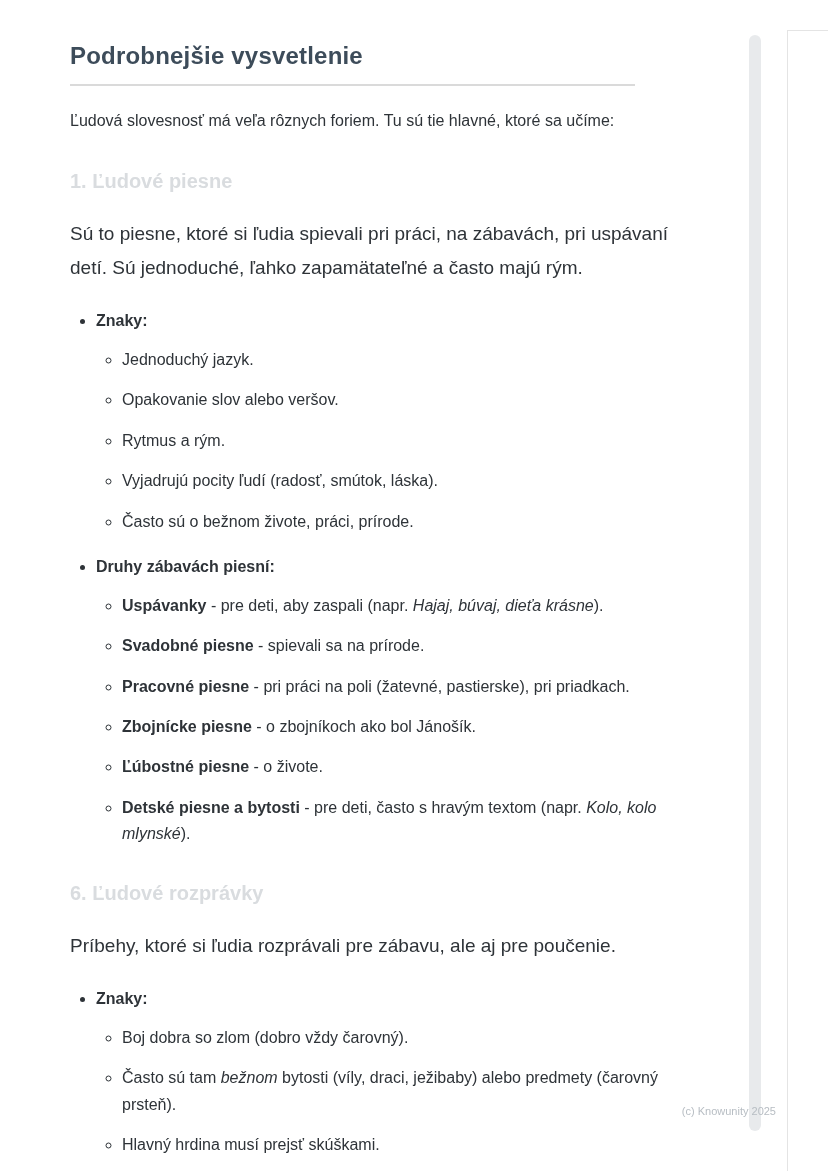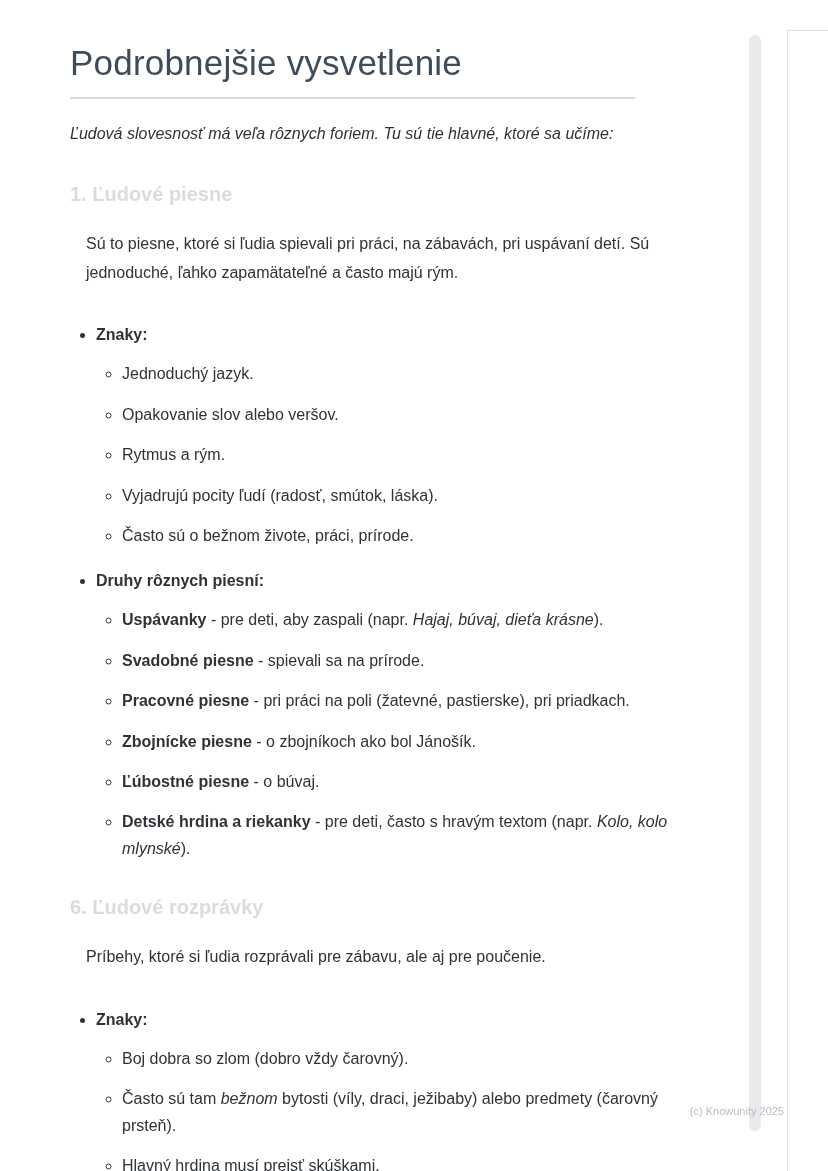--- a/index.html
+++ b/index.html
@@ -19,55 +19,53 @@
     color:var(--body-color);
     position:relative;
     overflow:hidden;
   }
   .content{
     width:600px;
     margin-left:70px;
     padding-top:42px;
   }
   h1.page-title{
-    font-size:35px;
-    font-weight:400;
+    font-size:24px;
+    font-weight:700;
     color:var(--title-color);
     letter-spacing:.2px;
     line-height:1.2;
   }
   hr.title-divider{
     border:none;
     border-top:2px solid var(--divider-color);
     width:565px;
     margin-top:13px;
   }
   p.intro{
     margin-top:21px;
     font-size:16px;
     line-height:1.8;
-    font-style:italic;
   }
   h2.section-heading{
     margin-top:34px;
     margin-bottom:24px;
     font-size:20px;
     font-weight:700;
     color:var(--section-heading-color);
   }
   p.body-text{
-    font-size:16px;
+    font-size:19px;
     line-height:1.8;
     margin-bottom:10px;
-    margin-left:16px;
   }
   ul.level1{
     list-style-type:disc;
     padding-left:26px;
-    margin-top:36px;
+    margin-top:24px;
     font-size:16px;
   }
   ul.level1 > li{
     margin:20px 0;
     line-height:1.5;
   }
   .group-label{
     font-weight:700;
   }
   ul.level2{
@@ -76,21 +74,21 @@
     margin-top:13px;
   }
   ul.level2 > li{
     margin:14px 0;
     line-height:1.65;
   }
   .seg-bold{font-weight:700;}
   .seg-italic{font-style:italic;}
   .watermark{
     position:absolute;
-    right:44px;
+    right:52px;
     bottom:54px;
     font-size:11px;
     color:var(--watermark-color);
     z-index:3;
   }
   .scrollbar{
     position:absolute;
     top:35px;
     right:67px;
     width:12px;
@@ -133,27 +131,27 @@
       <h2 class="section-heading">1. Ľudové piesne</h2>
       <p class="body-text">Sú to piesne, ktoré si ľudia spievali pri práci, na zábavách, pri uspávaní detí. Sú jednoduché, ľahko zapamätateľné a často majú rým.</p>
       <ul class="level1">
         <li><span class="group-label">Znaky:</span><ul class="level2">
             <li><span>Jednoduchý jazyk.</span></li>
             <li><span>Opakovanie slov alebo veršov.</span></li>
             <li><span>Rytmus a rým.</span></li>
             <li><span>Vyjadrujú pocity ľudí (radosť, smútok, láska).</span></li>
             <li><span>Často sú o bežnom živote, práci, prírode.</span></li>
           </ul></li>
-        <li><span class="group-label">Druhy rôznych piesní:</span><ul class="level2">
+        <li><span class="group-label">Druhy zábavách piesní:</span><ul class="level2">
             <li><span class="seg-bold">Uspávanky</span><span> - pre deti, aby zaspali (napr. </span><span class="seg-italic">Hajaj, búvaj, dieťa krásne</span><span>).</span></li>
             <li><span class="seg-bold">Svadobné piesne</span><span> - spievali sa na prírode.</span></li>
             <li><span class="seg-bold">Pracovné piesne</span><span> - pri práci na poli (žatevné, pastierske), pri priadkach.</span></li>
             <li><span class="seg-bold">Zbojnícke piesne</span><span> - o zbojníkoch ako bol Jánošík.</span></li>
-            <li><span class="seg-bold">Ľúbostné piesne</span><span> - o búvaj.</span></li>
-            <li><span class="seg-bold">Detské hrdina a riekanky</span><span> - pre deti, často s hravým textom (napr. </span><span class="seg-italic">Kolo, kolo mlynské</span><span>).</span></li>
+            <li><span class="seg-bold">Ľúbostné piesne</span><span> - o živote.</span></li>
+            <li><span class="seg-bold">Detské piesne a bytosti</span><span> - pre deti, často s hravým textom (napr. </span><span class="seg-italic">Kolo, kolo mlynské</span><span>).</span></li>
           </ul></li>
       </ul>
       <h2 class="section-heading">6. Ľudové rozprávky</h2>
       <p class="body-text">Príbehy, ktoré si ľudia rozprávali pre zábavu, ale aj pre poučenie.</p>
       <ul class="level1">
         <li><span class="group-label">Znaky:</span><ul class="level2">
             <li><span>Boj dobra so zlom (dobro vždy čarovný).</span></li>
             <li><span>Často sú tam </span><span class="seg-italic">bežnom</span><span> bytosti (víly, draci, ježibaby) alebo predmety (čarovný prsteň).</span></li>
             <li><span>Hlavný hrdina musí prejsť skúškami.</span></li>
             <li></li>

